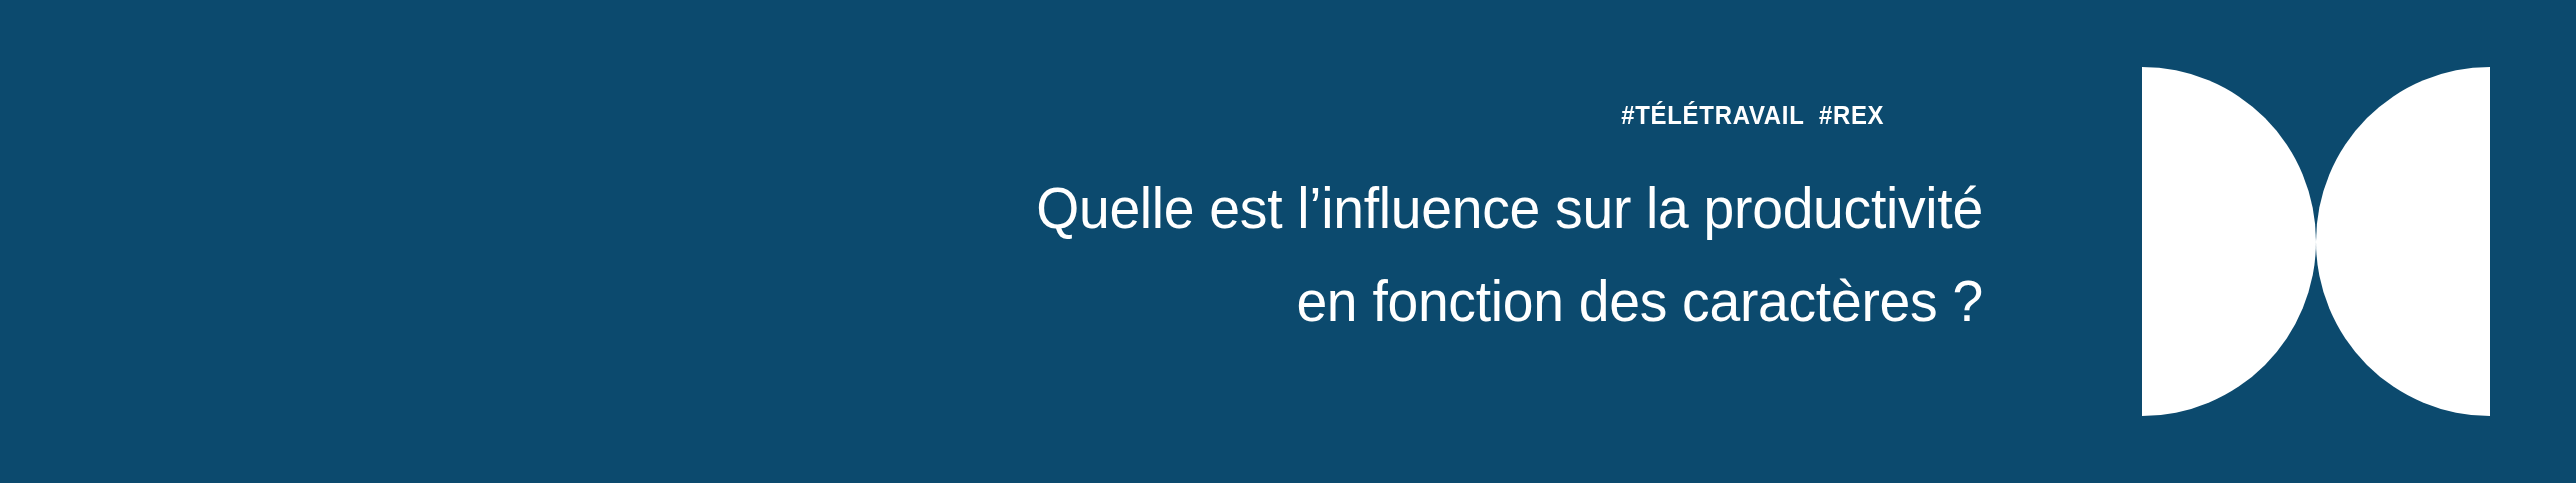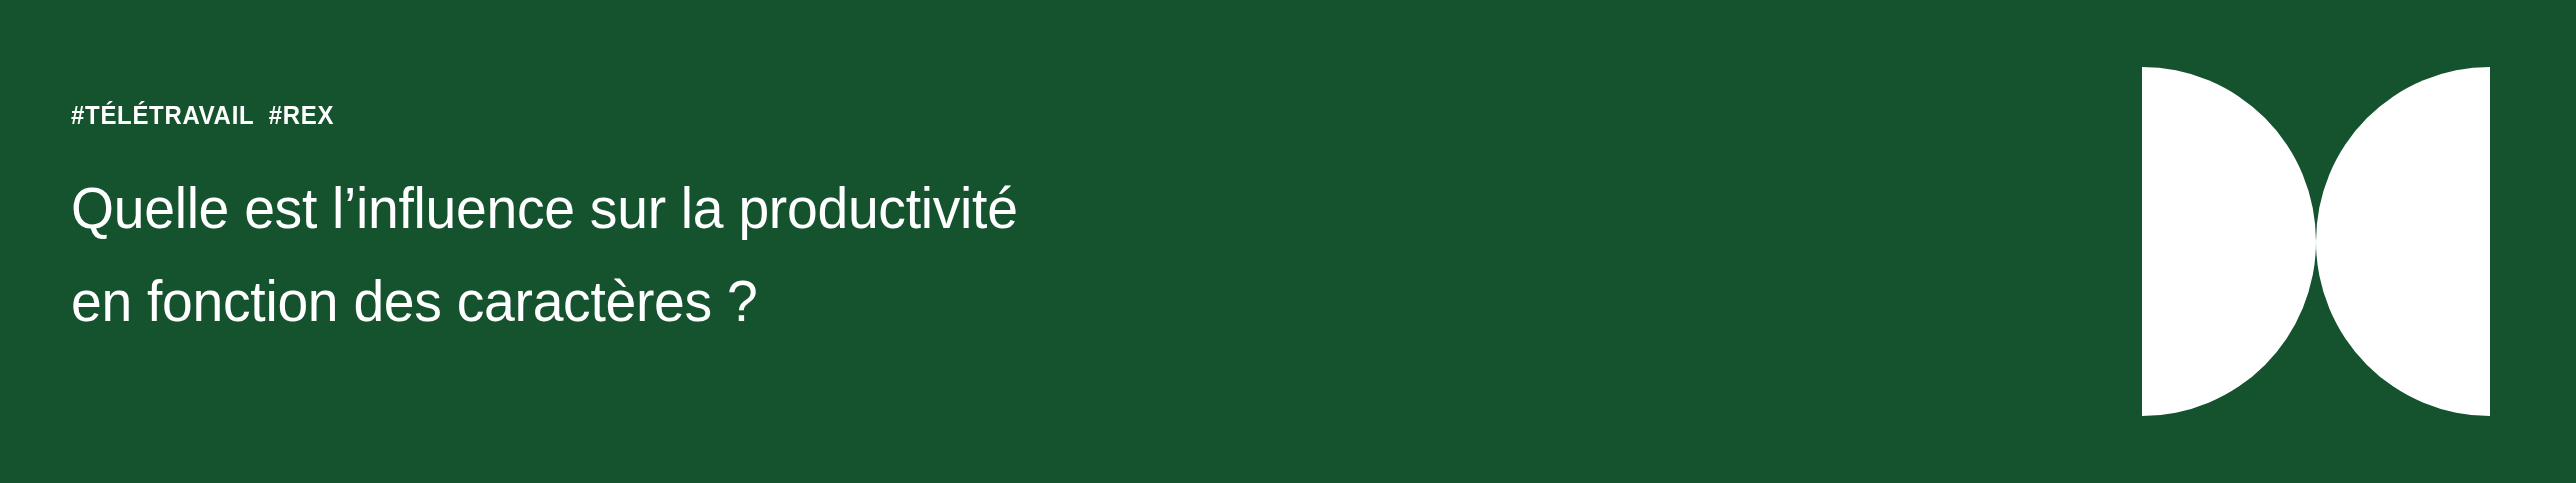--- a/index.html
+++ b/index.html
@@ -92,21 +92,21 @@
     left: 0;
     bottom: 0;
     width: 100%;
     height: 1.1px;
     background: #5A22B5;
   }
 </style>
 </head>
 <body>
 
-<div id="banner" style="background: #14532d;">
+<div id="banner" style="background: #0c4a6e; text-align: right;">
 
   <div id="text-block">
     <div id="hashtags">#TÉLÉTRAVAIL  #REX</div>
     <h1 id="headline">Quelle est l’influence sur la productivité
 en fonction des caractères ?</h1>
   </div>
 
   <div id="logo">
     <span class="half half-left"></span>
     <span class="half half-right"></span>

